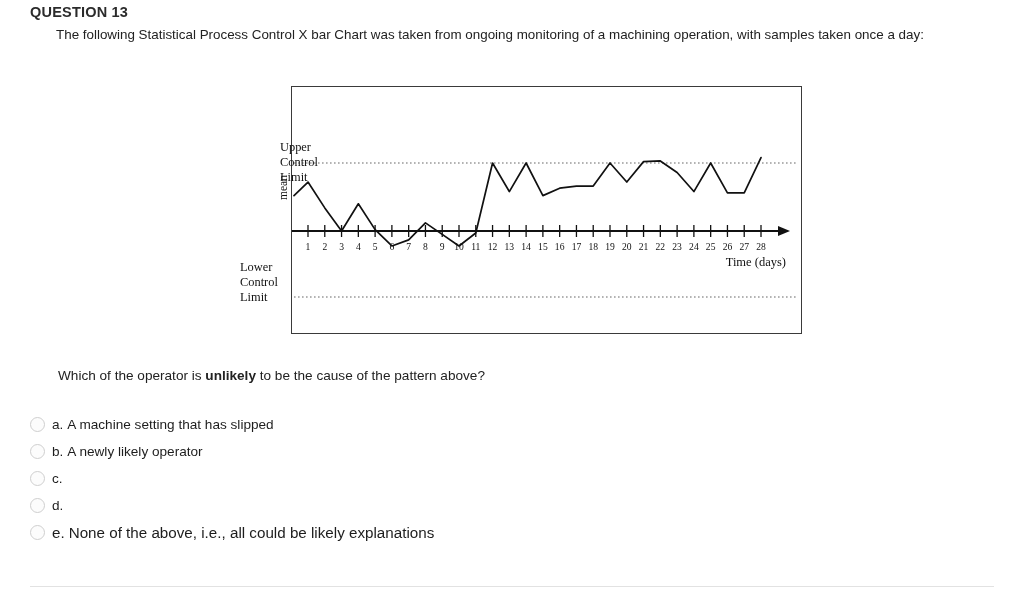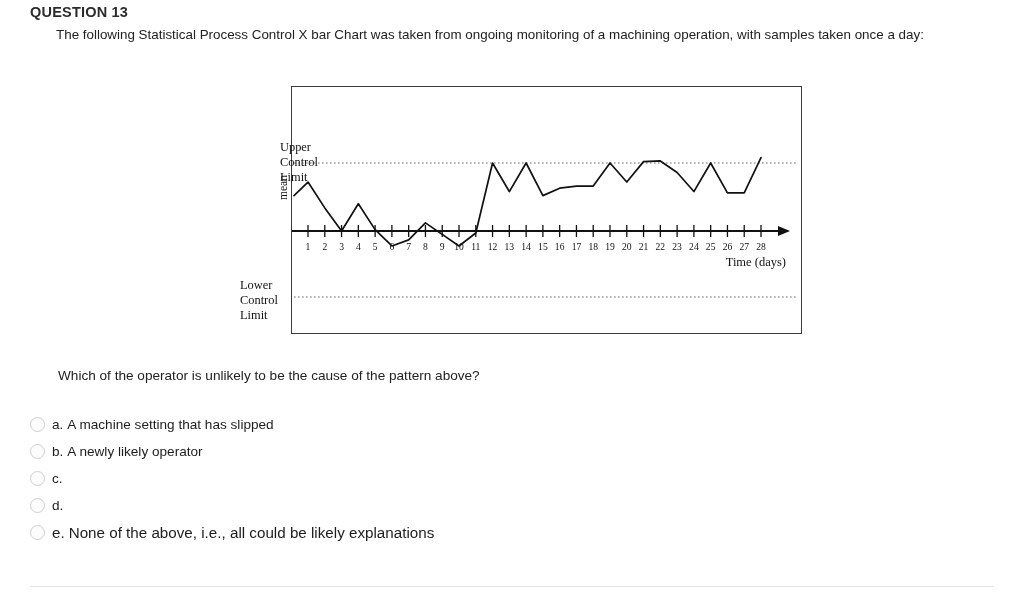--- a/index.html
+++ b/index.html
@@ -59,21 +59,21 @@
   .ctl-label {
     position: absolute;
     font-family: "Liberation Serif", serif;
     font-size: 12.4px;
     line-height: 15px;
     color: #111;
     text-align: left;
     width: 60px;
   }
   .ucl-label { left: 248px; top: 140px; margin-left: 32px; }
-  .lcl-label { left: 240px; top: 278px; }
+  .lcl-label { left: 240px; top: 260px; }
 
   .mean-label {
     position: absolute;
     left: 277px; top: 200px;
     font-family: "Liberation Serif", serif;
     font-size: 11.5px;
     color: #111;
     transform: rotate(-90deg);
     transform-origin: left top;
     white-space: nowrap;
@@ -90,21 +90,21 @@
     fill: #111;
   }
 
   
   .prompt {
     position: absolute;
     left: 58px; top: 368px;
     font-size: 13.6px;
     color: #222;
   }
-  .prompt b { font-weight: normal; margin-top: 12px; }
+  .prompt b { font-weight: bold; margin-top: 12px; }
 
   .options {
     position: absolute;
     left: 30px; top: 411px;
     width: 600px;
   }
   .option-row {
     display: flex;
     align-items: center;
     height: 27px;

